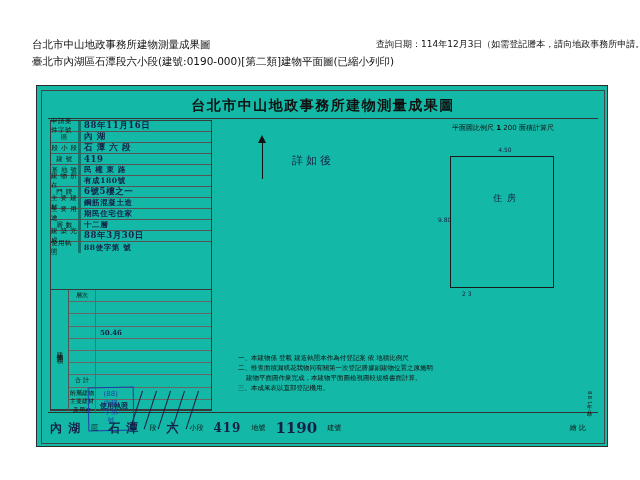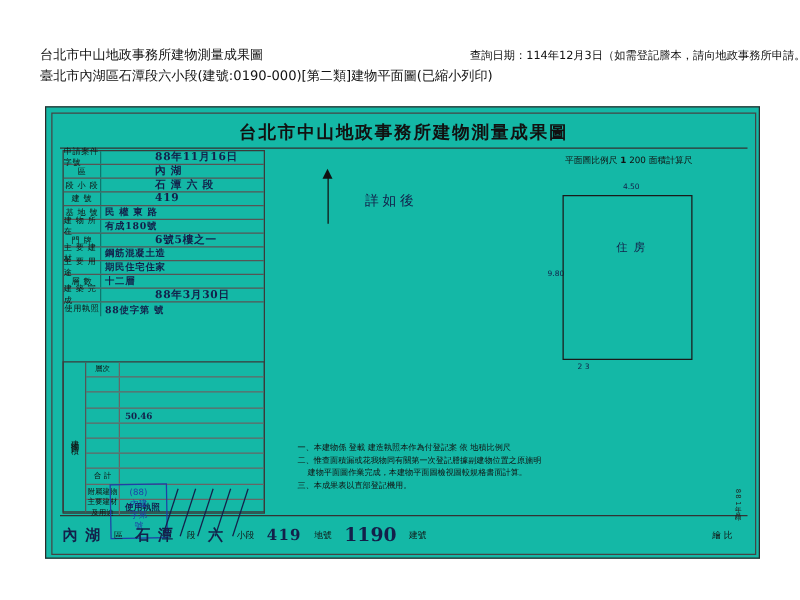--- a/index.html
+++ b/index.html
@@ -111,21 +111,21 @@
     display: flex;
     border-bottom: 1px solid #555;
     box-sizing: border-box;
     height: 11px;
     align-items: center;
   }
   .form-row:last-child { border-bottom: none; }
   .fr-label {
     width: 30px;
     flex: none;
-    border-right: 1px solid #0f766e;
+    border-right: 3px solid #0f766e;
     height: 100%;
     display: flex;
     align-items: center;
     justify-content: center;
     font-size: 6.5px;
     letter-spacing: 0.5px;
     color: #111;
     box-sizing: border-box;
   }
   .fr-val {
@@ -135,21 +135,21 @@
     color: #1b2a55;
     font-family: "DejaVu Serif", "Liberation Serif", serif;
     white-space: nowrap;
     overflow: hidden;
   }
   .fr-val.ink {
     color: #13204a;
     font-weight: bold;
     letter-spacing: 0.6px;
   }
-  .fr-val.big { font-size: 8.5px; margin-left: 40px; }
+  .fr-val.big { font-size: 8.5px; }
 
   
   .grid-block {
     position: absolute;
     left: 8px;
     top: 198px;
     width: 162px;
     height: 122px;
     border: 1px solid #3a3a3a;
     box-sizing: border-box;

